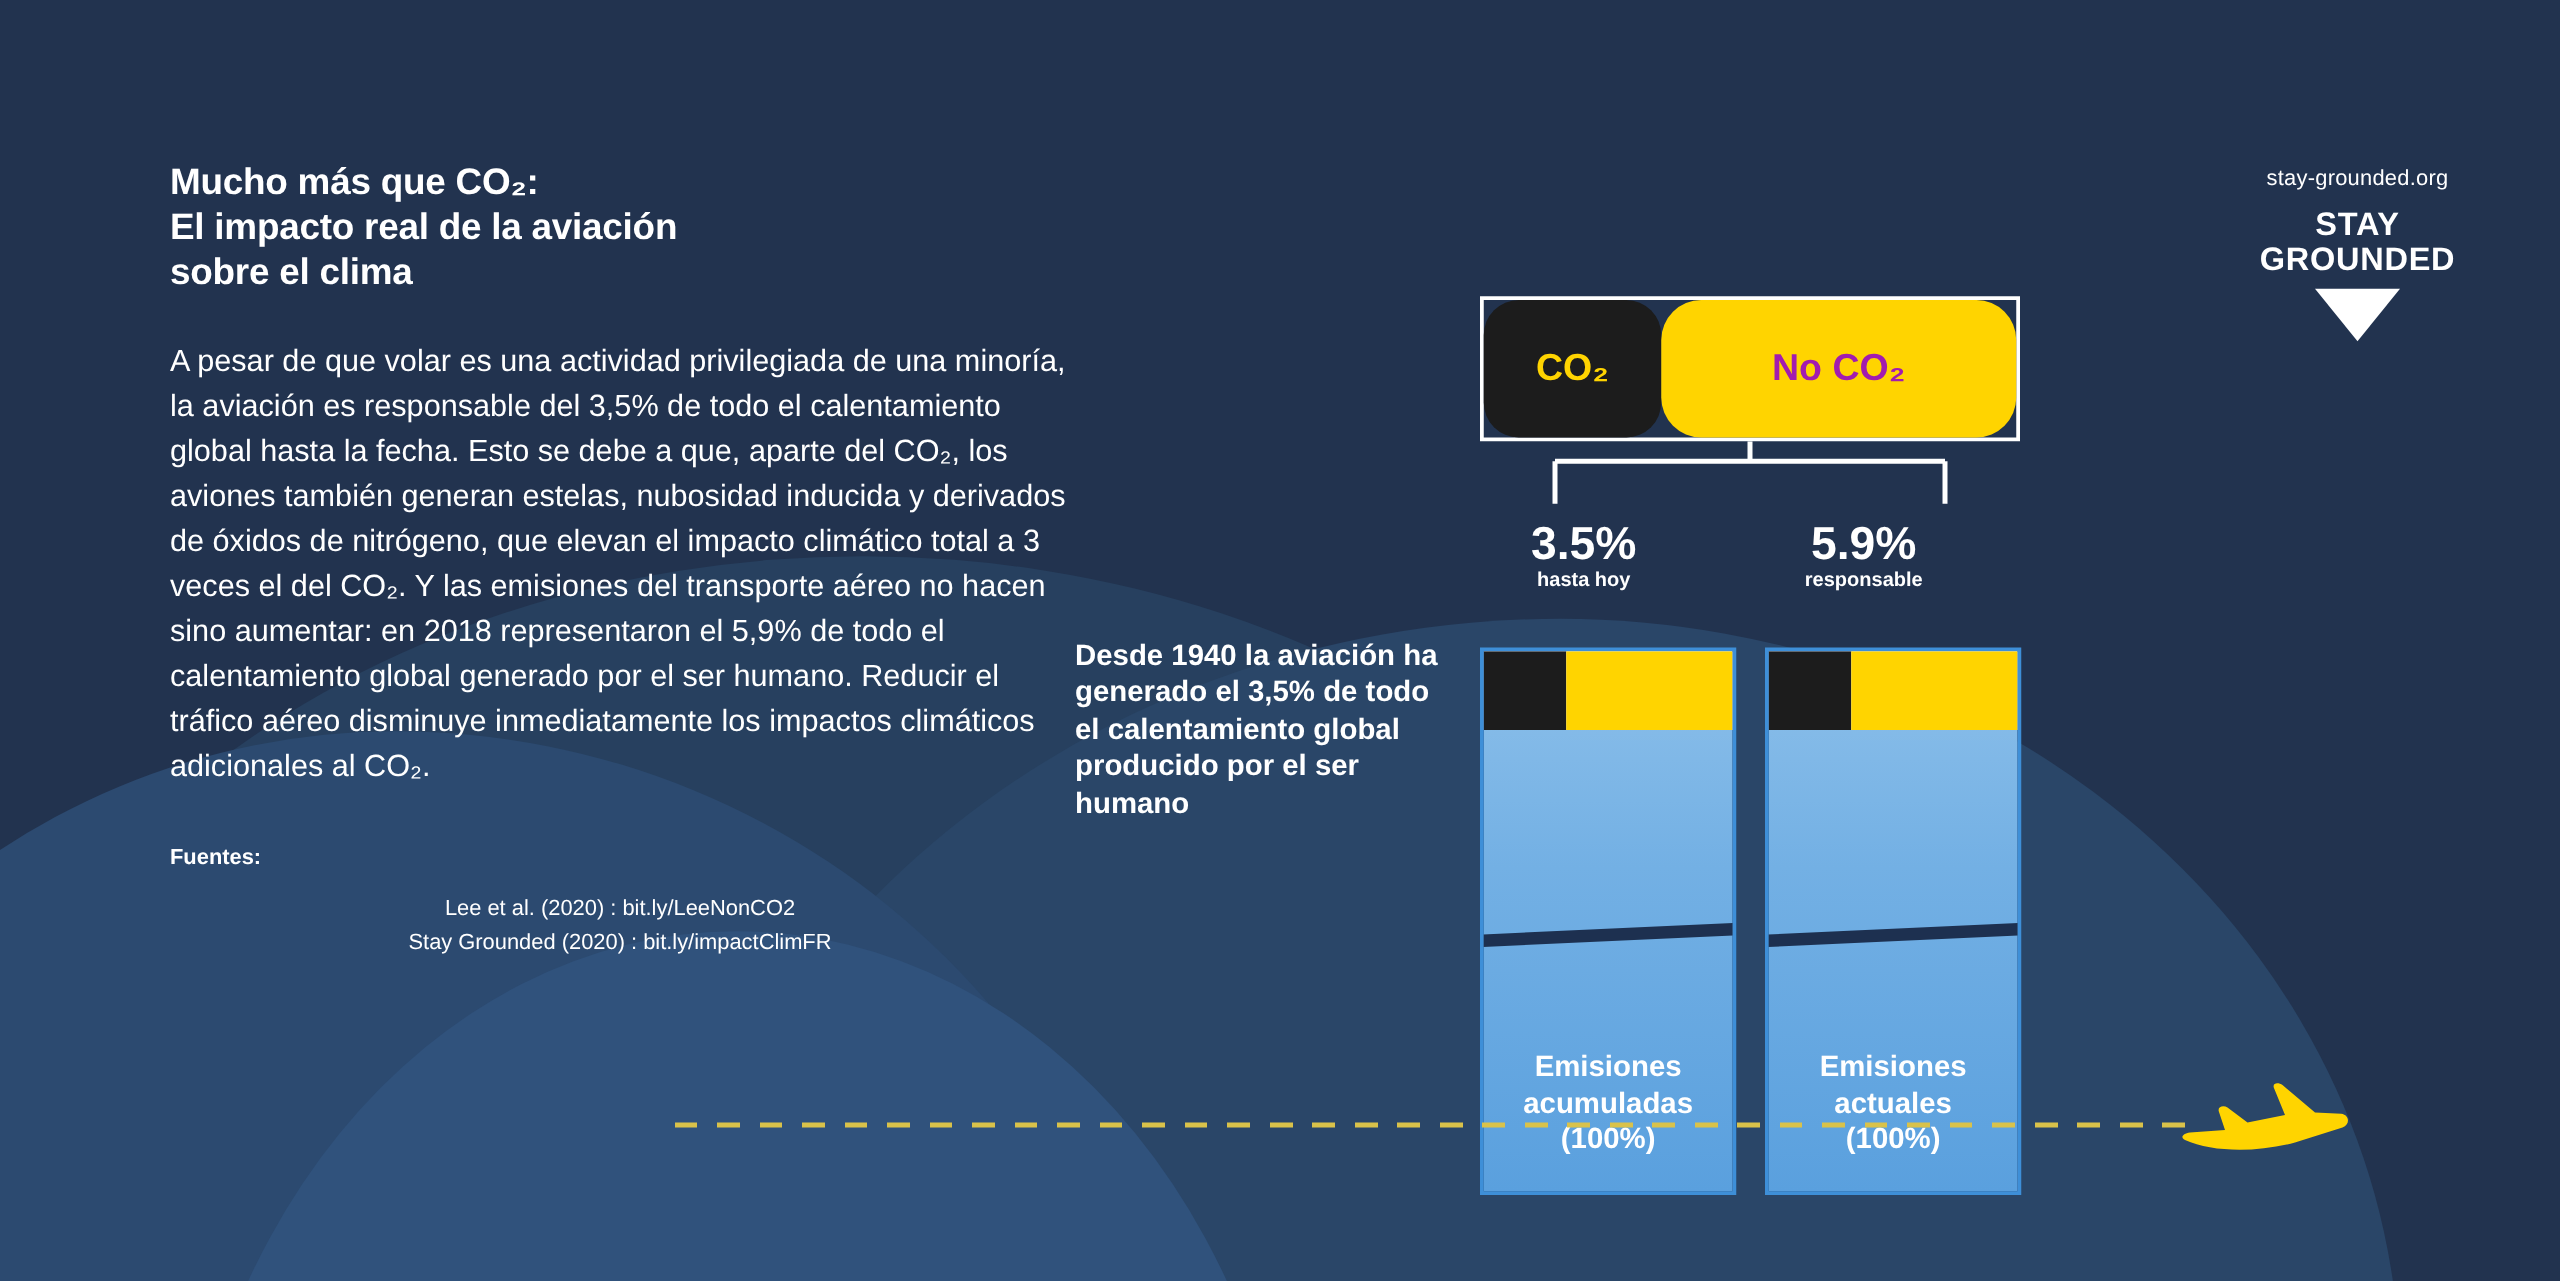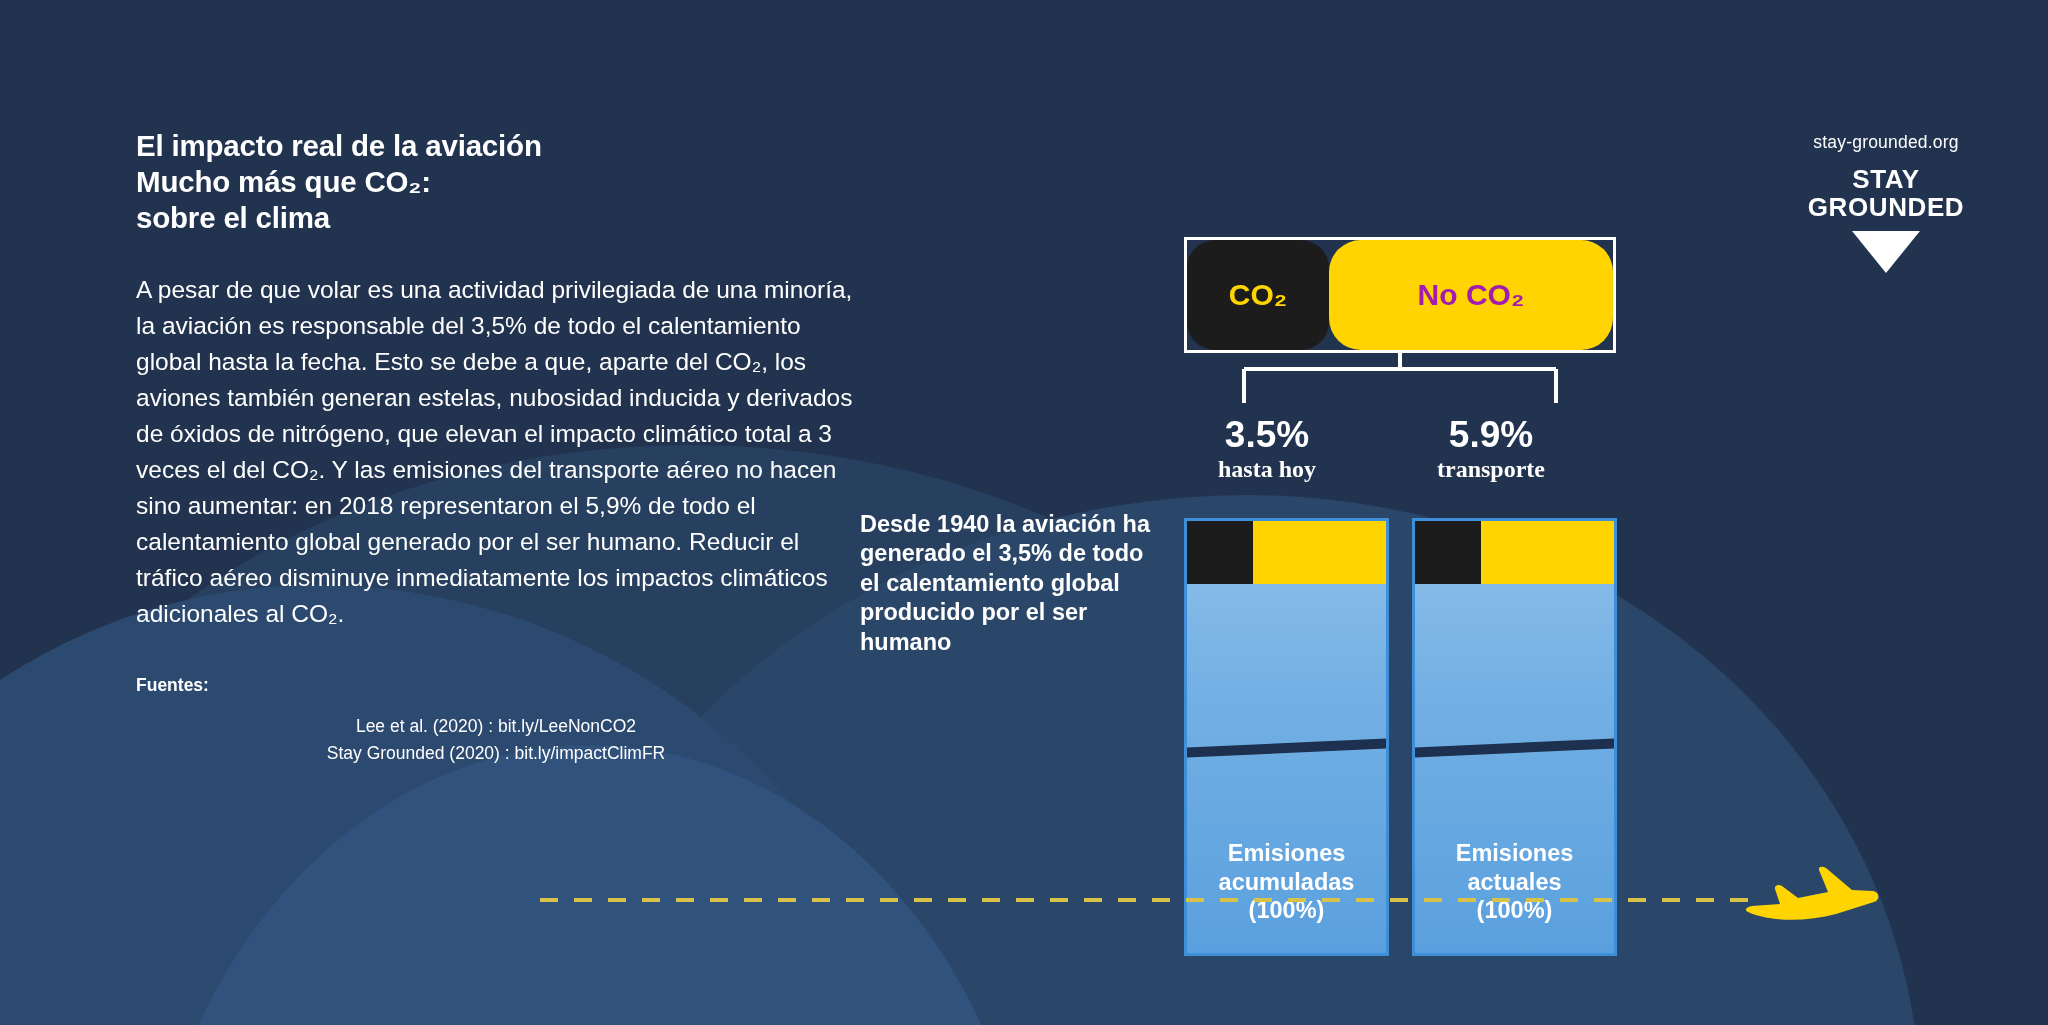--- a/index.html
+++ b/index.html
@@ -191,24 +191,23 @@
     width: 230px;
   }
   .pct-left { left: 1152px; top: 415px; }
   .pct-right { left: 1376px; top: 415px; }
   .pct-value {
     font-size: 37px;
     font-weight: bold;
     line-height: 1.06;
   }
   .pct-label {
-    font-size: 24px;
+    font-size: 16px;
     font-weight: bold;
     margin-top: 2px;
-    font-family: Liberation Serif, serif;
   }
   
   .col {
     position: absolute;
     width: 205px;
     border: 3px solid #3e8fd8;
     box-sizing: border-box;
     background: linear-gradient(180deg, #8dc0ea 0%, #73b0e4 40%, #5aa0de 100%);
     overflow: hidden;
   }
@@ -288,22 +287,22 @@
 
   <div class="cloud-layer">
     <div class="cloud-a"></div>
     <div class="cloud-b"></div>
     <div class="cloud-c"></div>
     <div class="cloud-d"></div>
   </div>
 
   <div class="left-col">
     <h1 class="headline">
+      <span class="sub">Mucho más que CO₂:</span>
       <span class="sub">El impacto real de la aviación</span>
-      <span class="sub">Mucho más que CO₂:</span>
       <span class="sub">sobre el clima</span>
     </h1>
     <p class="body-text">A pesar de que volar es una actividad privilegiada de una minoría, la aviación es responsable del 3,5% de todo el calentamiento global hasta la fecha. Esto se debe a que, aparte del CO₂, los aviones también generan estelas, nubosidad inducida y derivados de óxidos de nitrógeno, que elevan el impacto climático total a 3 veces el del CO₂. Y las emisiones del transporte aéreo no hacen sino aumentar: en 2018 representaron el 5,9% de todo el calentamiento global generado por el ser humano. Reducir el tráfico aéreo disminuye inmediatamente los impactos climáticos adicionales al CO₂.</p>
     <div class="sources">
       <span class="sources-title">Fuentes:</span>
       <span class="source-line">Lee et al. (2020) : bit.ly/LeeNonCO2</span>
       <span class="source-line">Stay Grounded (2020) : bit.ly/impactClimFR</span>
     </div>
   </div>
 
@@ -329,21 +328,21 @@
   <svg class="connector" viewBox="0 0 432 56">
     <path d="M216 0 L216 16 M60 16 L372 16 M60 16 L60 50 M372 16 L372 50" stroke="#ffffff" stroke-width="4" fill="none"></path>
   </svg>
 
   <div class="pct-left">
     <div class="pct-value">3.5%</div>
     <div class="pct-label">hasta hoy</div>
   </div>
   <div class="pct-right">
     <div class="pct-value">5.9%</div>
-    <div class="pct-label">transporte</div>
+    <div class="pct-label">responsable</div>
   </div>
 
   <div class="side-note note-left">Desde 1940 la aviación ha generado el 3,5% de todo el calentamiento global producido por el ser humano</div>
 
   <div class="col col-left">
     <div class="col-cap">
       <div class="cap-black"></div>
       <div class="cap-yellow"></div>
     </div>
     <div class="col-split"></div>

